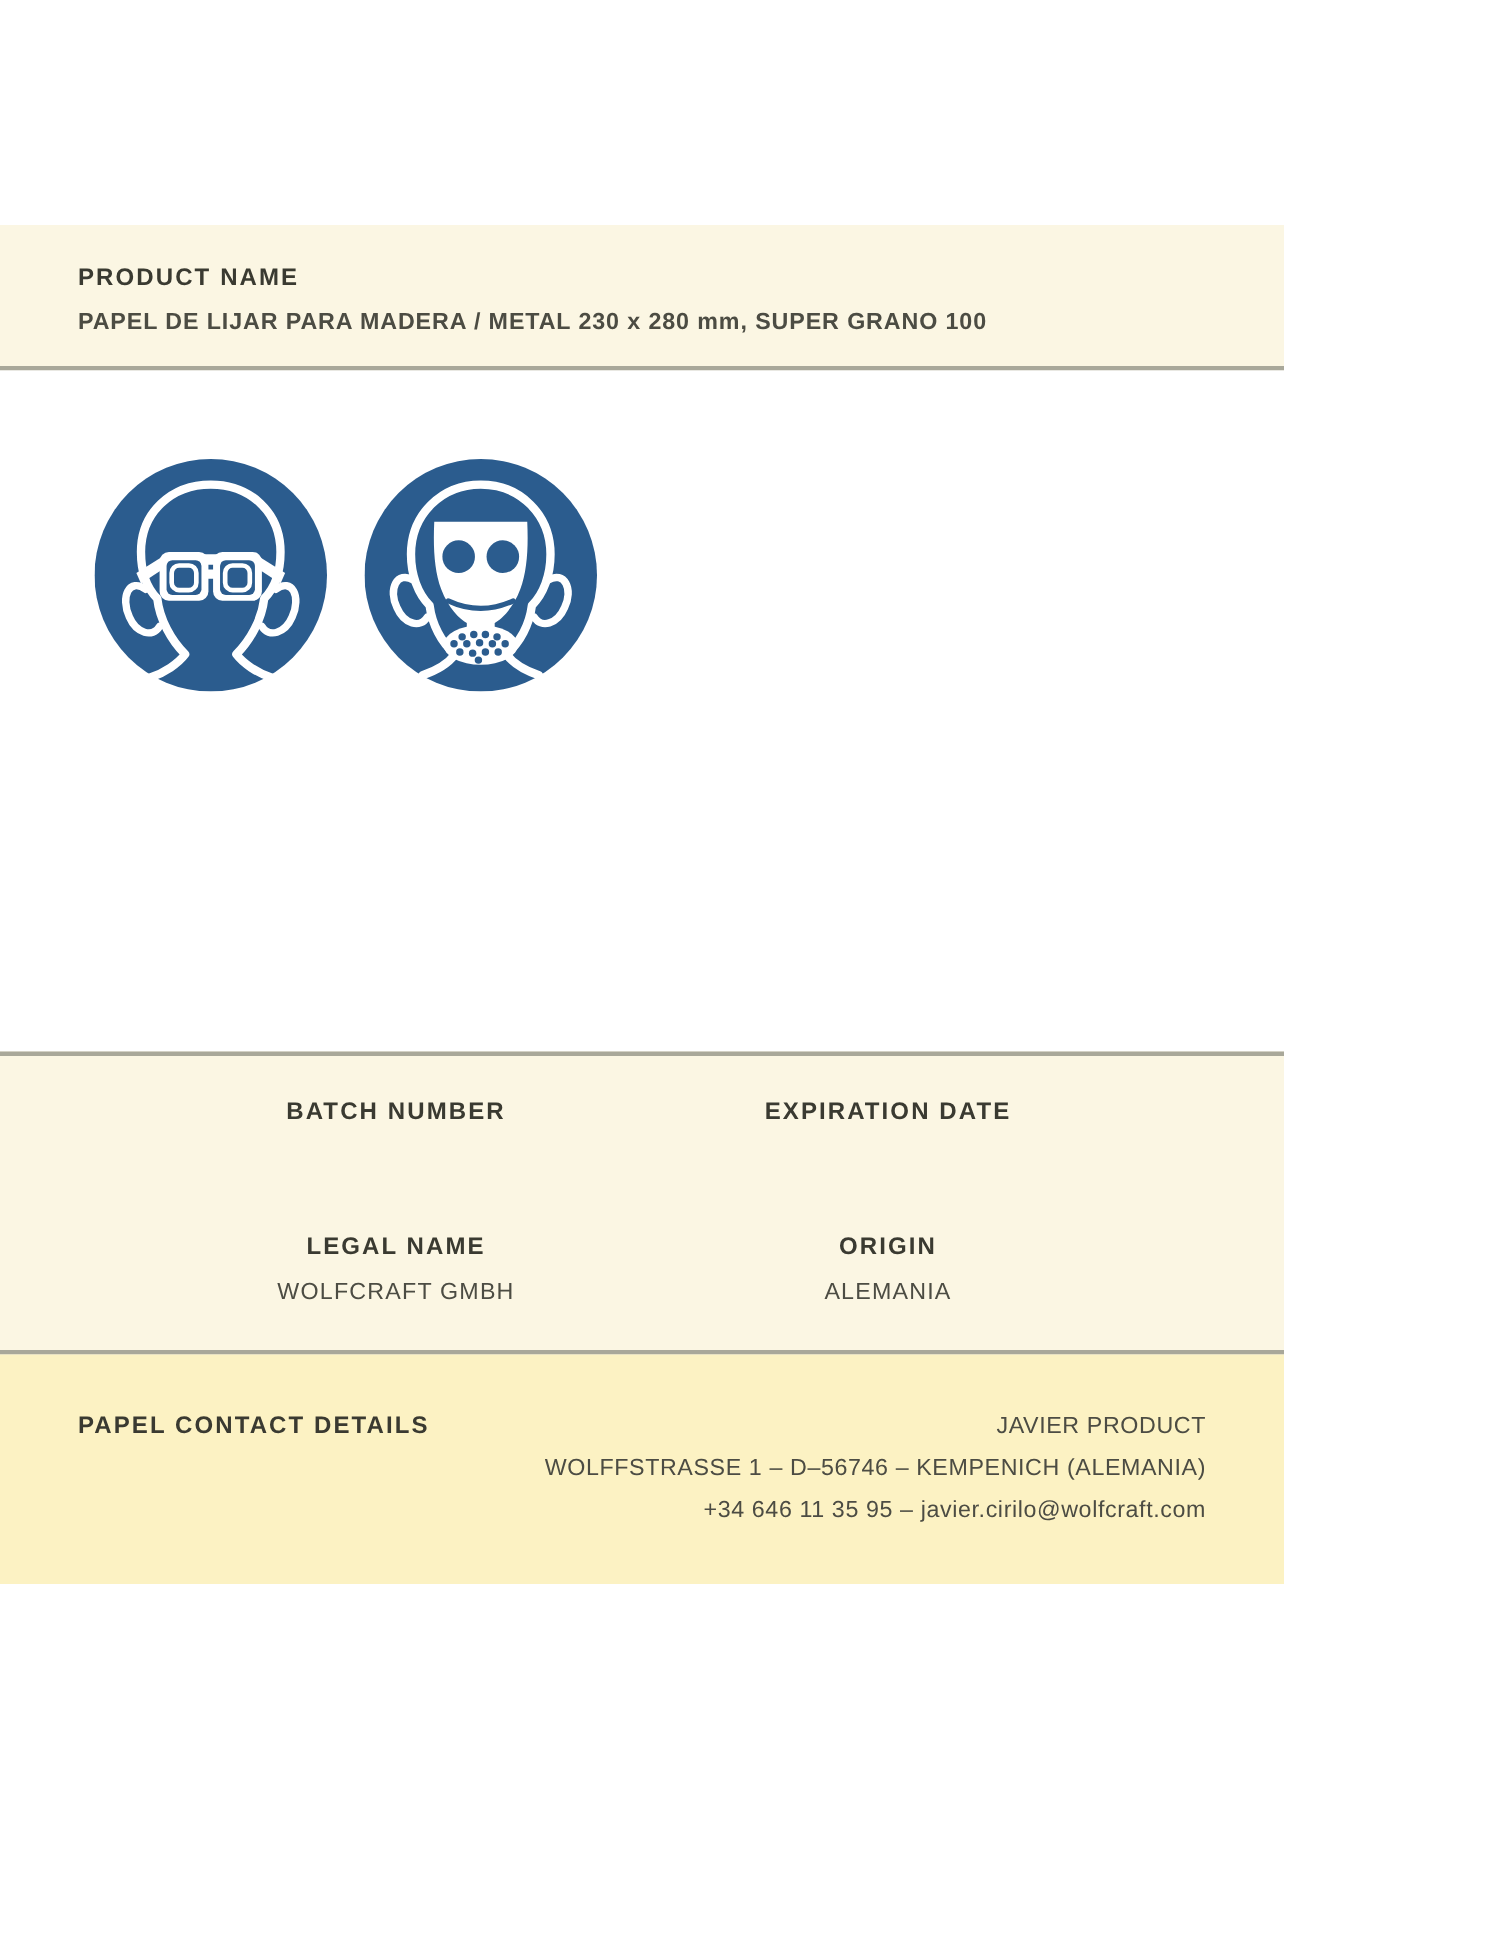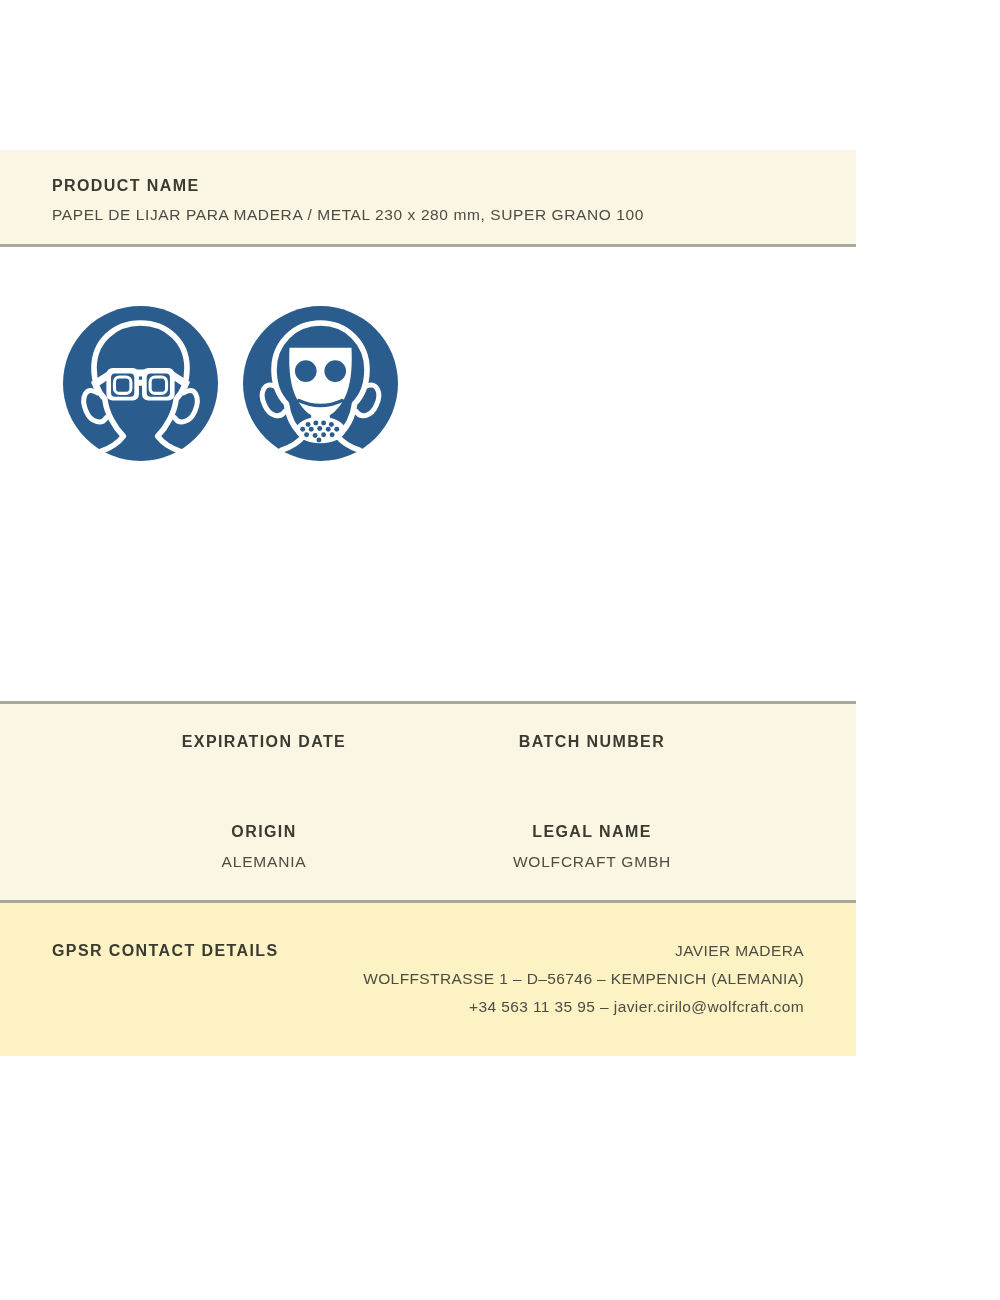--- a/index.html
+++ b/index.html
@@ -24,21 +24,21 @@
   .product-section{
     background:var(--cream-bg);
     border-bottom:3px solid var(--divider);
     padding:26px 52px 20px 52px;
   }
   .field-label{
     font-size:16px;font-weight:700;letter-spacing:1.4px;
     color:var(--heading-text);line-height:19px;
   }
   .field-value{
-    font-size:15.5px;font-weight:400;letter-spacing:0.6px;
+    font-size:15.5px;font-weight:700;letter-spacing:0.6px;
     color:var(--value-text);line-height:19px;margin-top:10px;
   }
   .field + .field{margin-top:42px;}
 
   
   .icons-section{
     height:454px;background:#ffffff;
     padding-top:59px;padding-left:63px;
     display:flex;gap:25px;align-items:flex-start;
   }
@@ -150,38 +150,38 @@
             <circle cx="49" cy="86.5" r="1.6"></circle>
         </g>
       </svg>
     </span>
 
   </section>
 
   <section class="details-section">
     <div class="details-grid">
       <div class="details-col">
+        <div class="details-label">BATCH NUMBER</div>
+        <div class="details-empty-value"></div>
+        <div class="details-label details-label-2">LEGAL NAME</div>
+        <div class="details-value">WOLFCRAFT GMBH</div>
+      </div>
+      <div class="details-col">
         <div class="details-label">EXPIRATION DATE</div>
         <div class="details-empty-value"></div>
         <div class="details-label details-label-2">ORIGIN</div>
         <div class="details-value">ALEMANIA</div>
       </div>
-      <div class="details-col">
-        <div class="details-label">BATCH NUMBER</div>
-        <div class="details-empty-value"></div>
-        <div class="details-label details-label-2">LEGAL NAME</div>
-        <div class="details-value">WOLFCRAFT GMBH</div>
-      </div>
     </div>
   </section>
 
   <section class="contact-section">
-    <div class="contact-label">GPSR CONTACT DETAILS</div>
+    <div class="contact-label">PAPEL CONTACT DETAILS</div>
     <div class="contact-right">
-      <div class="contact-line">JAVIER MADERA</div>
+      <div class="contact-line">JAVIER PRODUCT</div>
       <div class="contact-line">WOLFFSTRASSE 1 – D–56746 – KEMPENICH (ALEMANIA)</div>
-      <div class="contact-line">+34 563 11 35 95 – javier.cirilo@wolfcraft.com</div>
+      <div class="contact-line">+34 646 11 35 95 – javier.cirilo@wolfcraft.com</div>
     </div>
   </section>
 
   <div></div>
 
 </div>
 
 </body></html>

